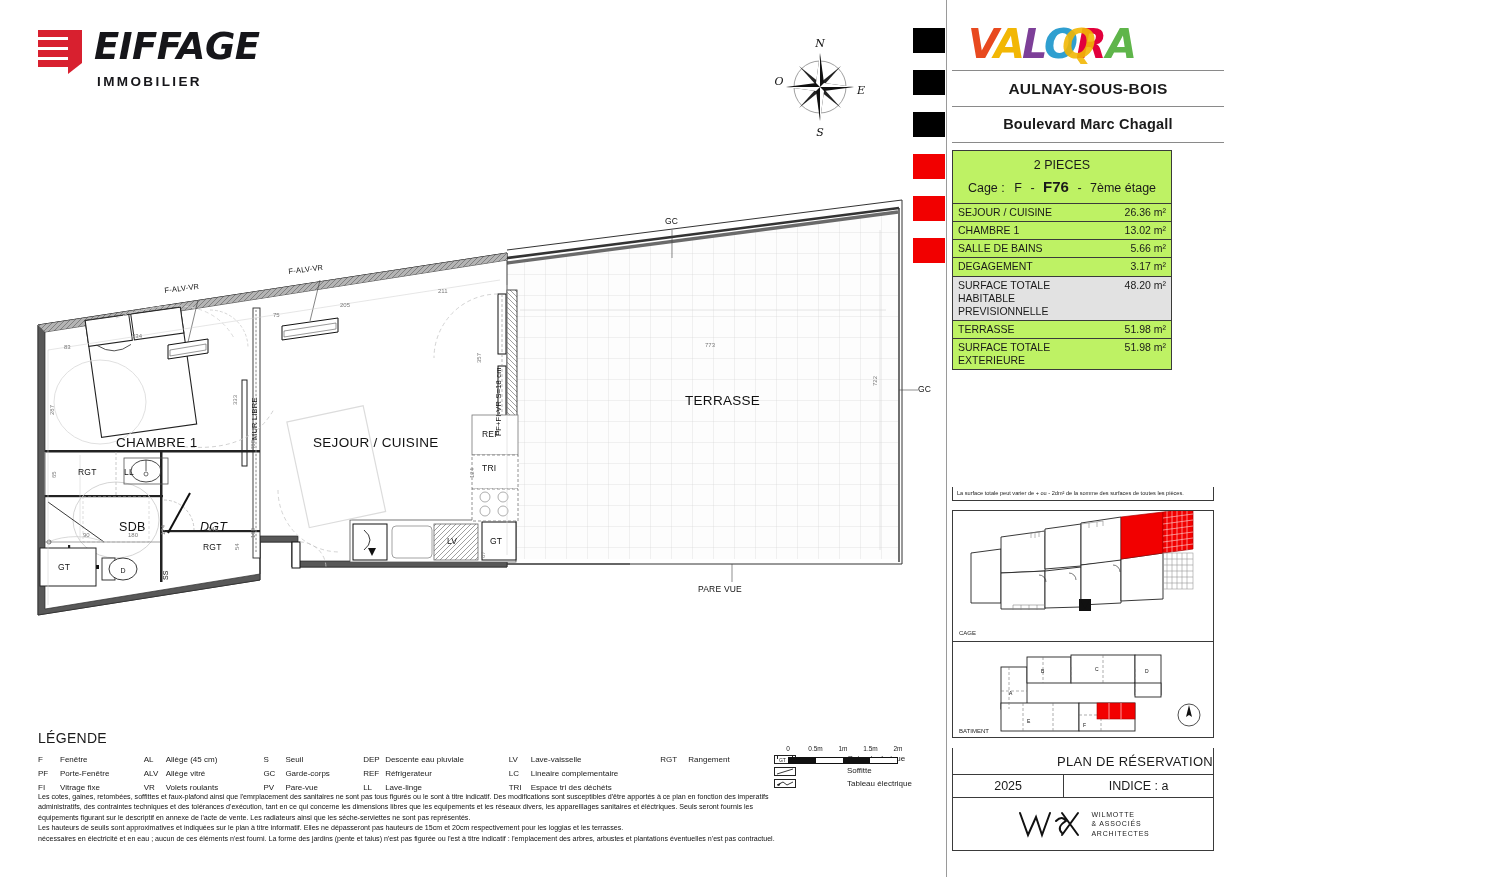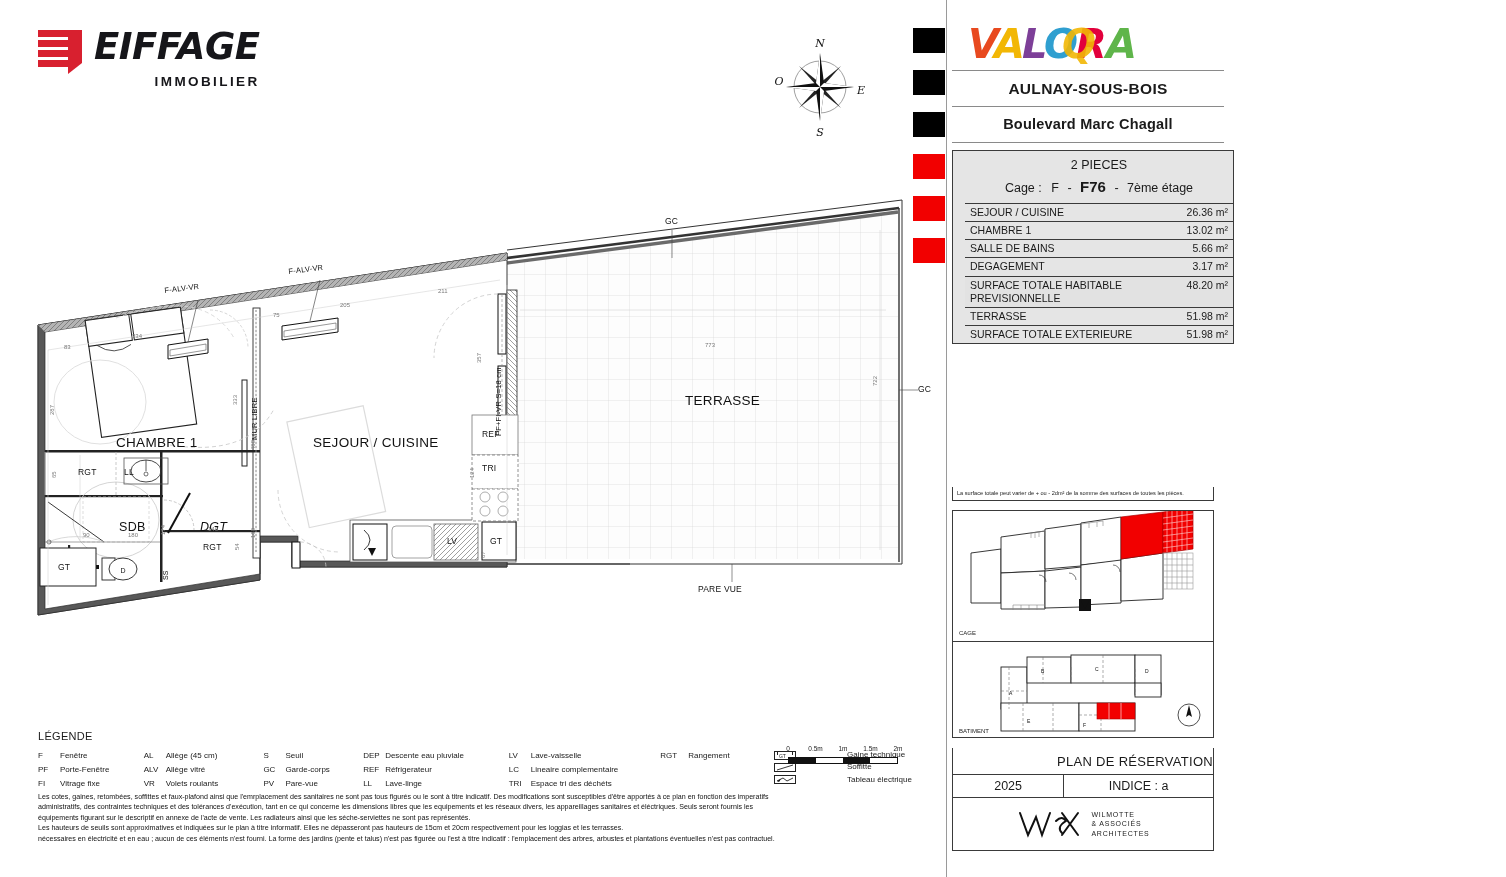--- a/index.html
+++ b/index.html
@@ -9,21 +9,21 @@
     font-family: "Liberation Sans", sans-serif;
     color: #1a1a1a;
     overflow: hidden;
   }
   #page { position: relative; width: 1506px; height: 877px; background: #fff; }
 
   
   #eiffage { position: absolute; left: 38px; top: 28px; display: flex; align-items: flex-start; }
   #eiffage-mark { width: 44px; height: 48px; position: relative; margin-right: 12px; }
   .ebar { position: absolute; left: 0; height: 7px; background: #d8202f; }
-  #eiffage-text { display: flex; flex-direction: column; align-items: flex-end; }
+  #eiffage-text { display: flex; flex-direction: column; }
   #eiffage-name {
     font-family: "DejaVu Sans", sans-serif;
     font-size: 37px; font-weight: 700; font-style: italic;
     letter-spacing: -0.5px; line-height: 1; color: #16161a;
   }
   #eiffage-sub {
     font-size: 13.5px; font-weight: 700; letter-spacing: 2.4px;
     color: #16161a; margin-top: 9px; margin-left: 3px;
   }
 
@@ -67,22 +67,22 @@
     position: absolute; left: 6px; top: 80px; width: 272px;
     text-align: center; font-size: 15.5px; font-weight: 700; letter-spacing: .3px;
   }
   #street {
     position: absolute; left: 6px; top: 116px; width: 272px;
     text-align: center; font-size: 14.5px; font-weight: 700; letter-spacing: .2px;
   }
 
   
   #stable {
-    position: absolute; left: 6px; top: 150px; width: 282px;
-    border: 1px solid #3a3a3a; background: #e5e5e5; padding-left: 12px;
+    position: absolute; left: 6px; top: 150px; width: 220px;
+    border: 1px solid #3a3a3a; background: #bef264;
   }
   #stype { text-align: center; font-size: 12.5px; padding: 7px 0 6px; }
   #scage {
     text-align: center; font-size: 12.5px; padding: 0 0 8px;
     border-bottom: 1px solid #3a3a3a;
   }
   #scage .big { font-size: 15px; font-weight: 700; margin-top: 28px; }
   .srow { display: flex; border-bottom: 1px solid #3a3a3a; font-size: 10.5px; }
   .srow:last-of-type { border-bottom: none; }
   .srow .nm { flex: 1; padding: 2px 0 2px 5px; line-height: 1.25; }
@@ -108,21 +108,21 @@
   }
   #tb-row { display: flex; border-bottom: 1px solid #3a3a3a; }
   #tb-year { flex: 1; text-align: center; font-size: 12.5px; padding: 4px 0; border-right: 1px solid #3a3a3a; }
   #tb-indice { flex: 1.35; text-align: center; font-size: 12.5px; padding: 4px 0; }
   #tb-arch { height: 52px; display: flex; align-items: center; justify-content: center; }
   #wa-mark { width: 72px; height: 34px; }
   #wa-text { font-size: 7px; line-height: 1.35; letter-spacing: .8px; color: #222; margin-left: 3px; }
 
   
   #legend { position: absolute; left: 38px; top: 730px; width: 880px; }
-  #legend-title { font-size: 11px; letter-spacing: .3px; margin-bottom: 7px; }
+  #legend-title { font-size: 14px; letter-spacing: .3px; margin-bottom: 7px; }
   #legend-cols { display: flex; }
   .lcol { margin-right: 14px; }
   .lrow { display: flex; font-size: 8px; line-height: 1.78; white-space: nowrap; }
   .lrow .ab { width: 22px; flex-shrink: 0; }
   .lrow.sym { align-items: center; line-height: 1.55; gap: 44px; }
   .symbox {
     width: 22px; height: 9px; border: 1px solid #222; margin-right: 7px;
     position: relative; flex-shrink: 0; background: #fff;
   }
   .symbox .gt { font-size: 5px; position: absolute; left: 4px; top: 0px; line-height: 9px; }

